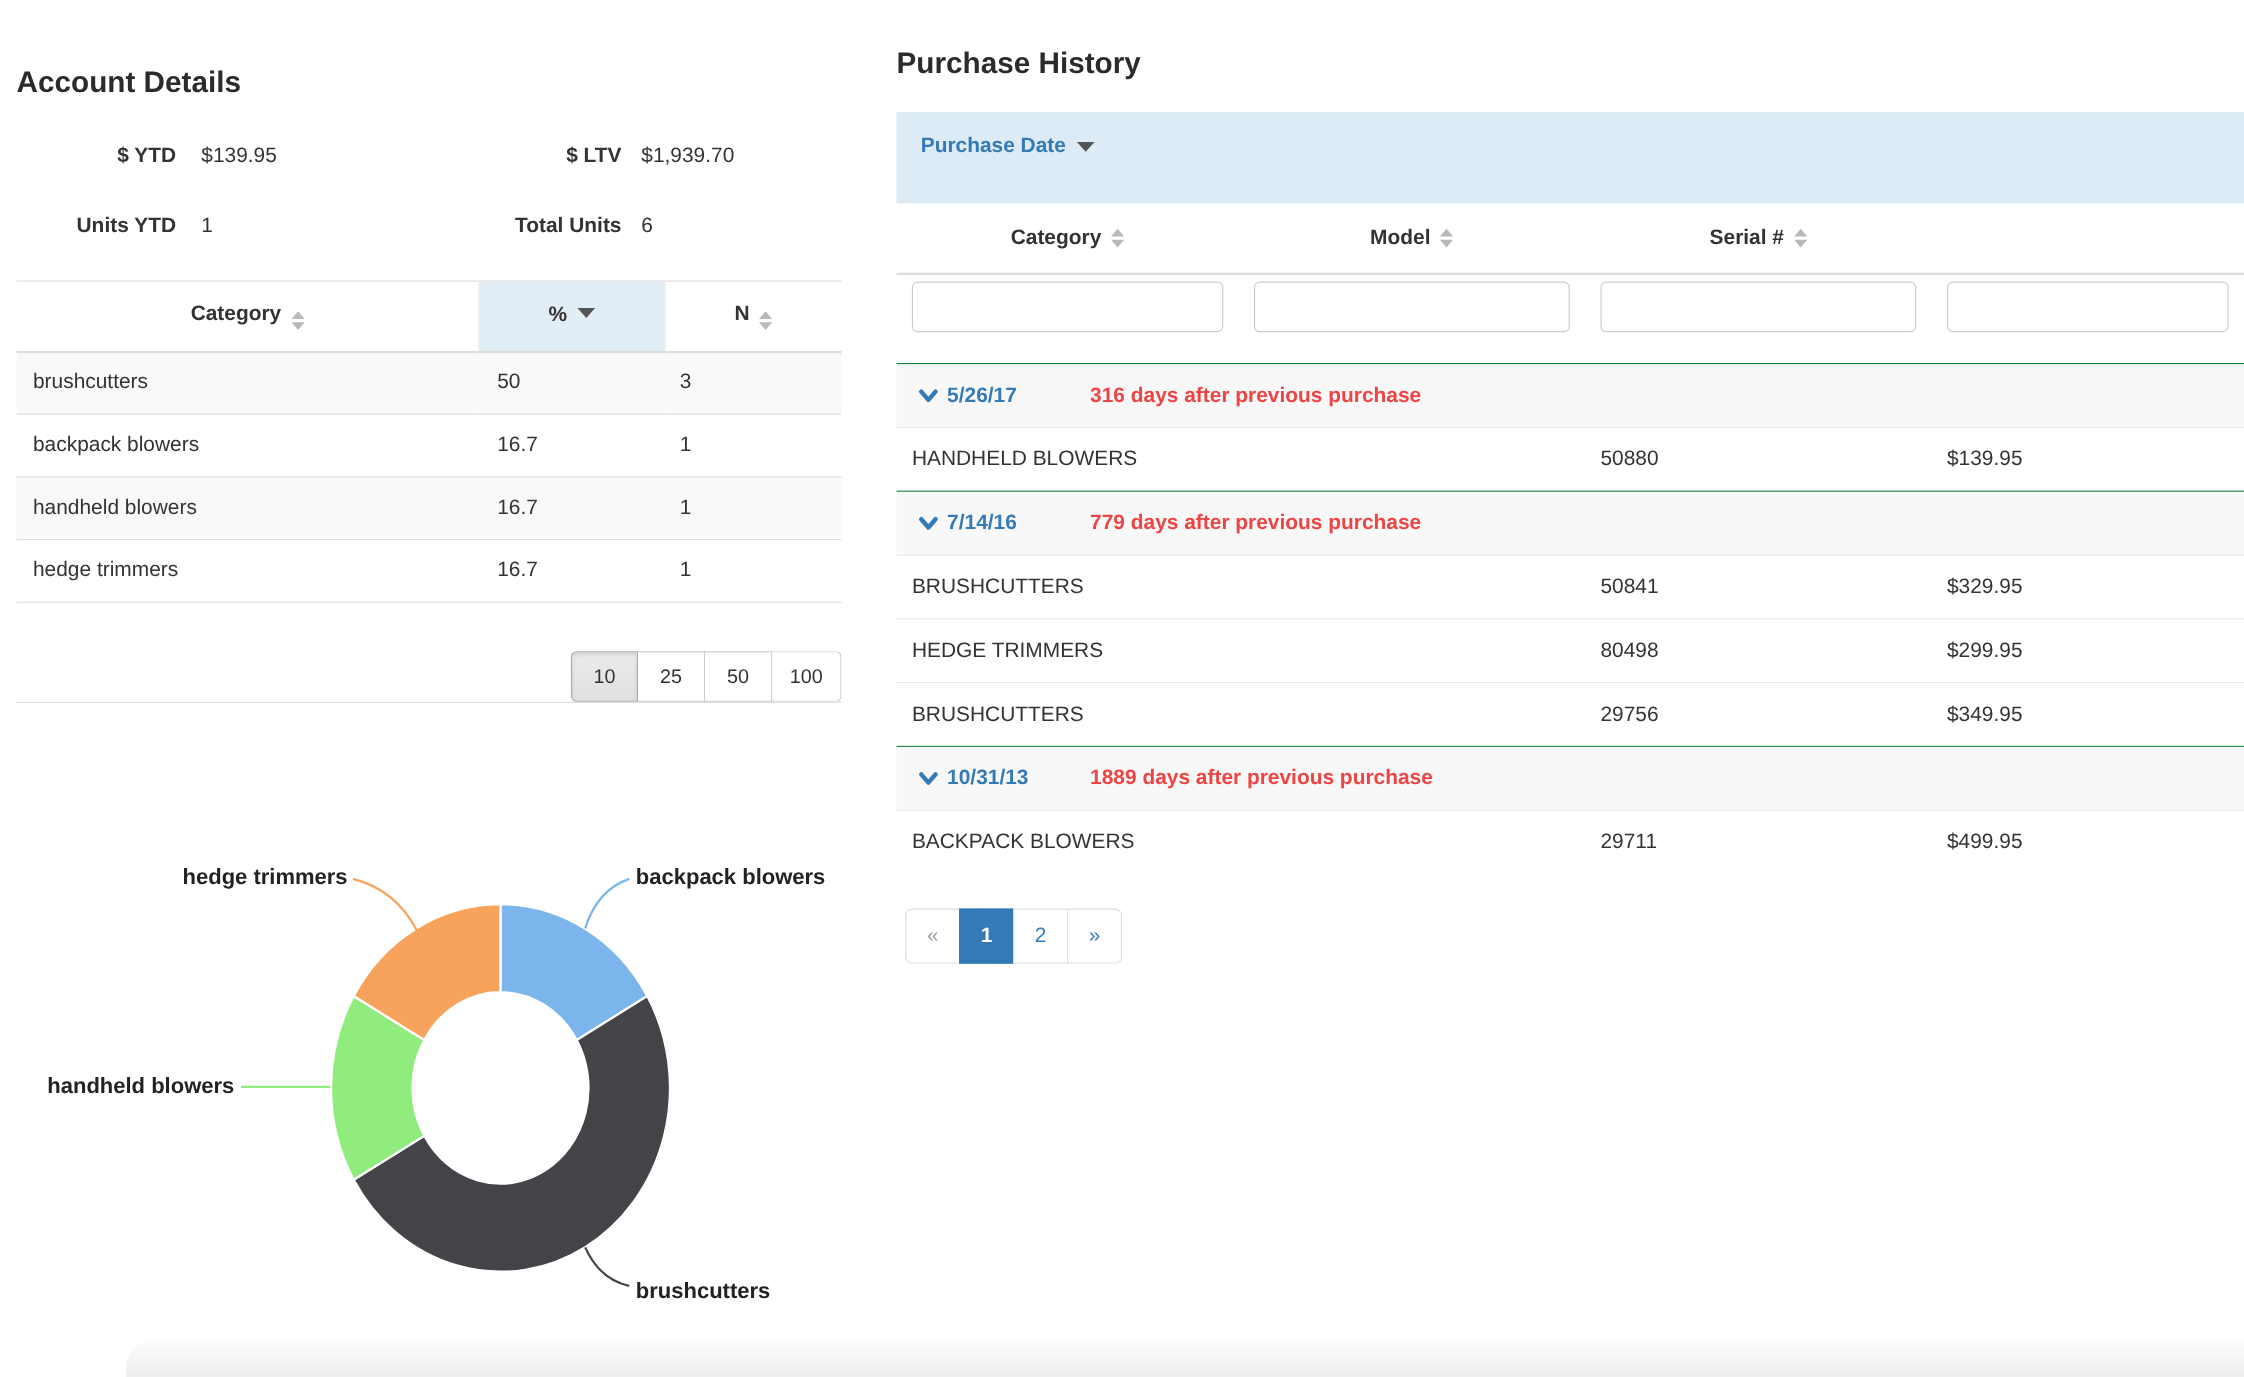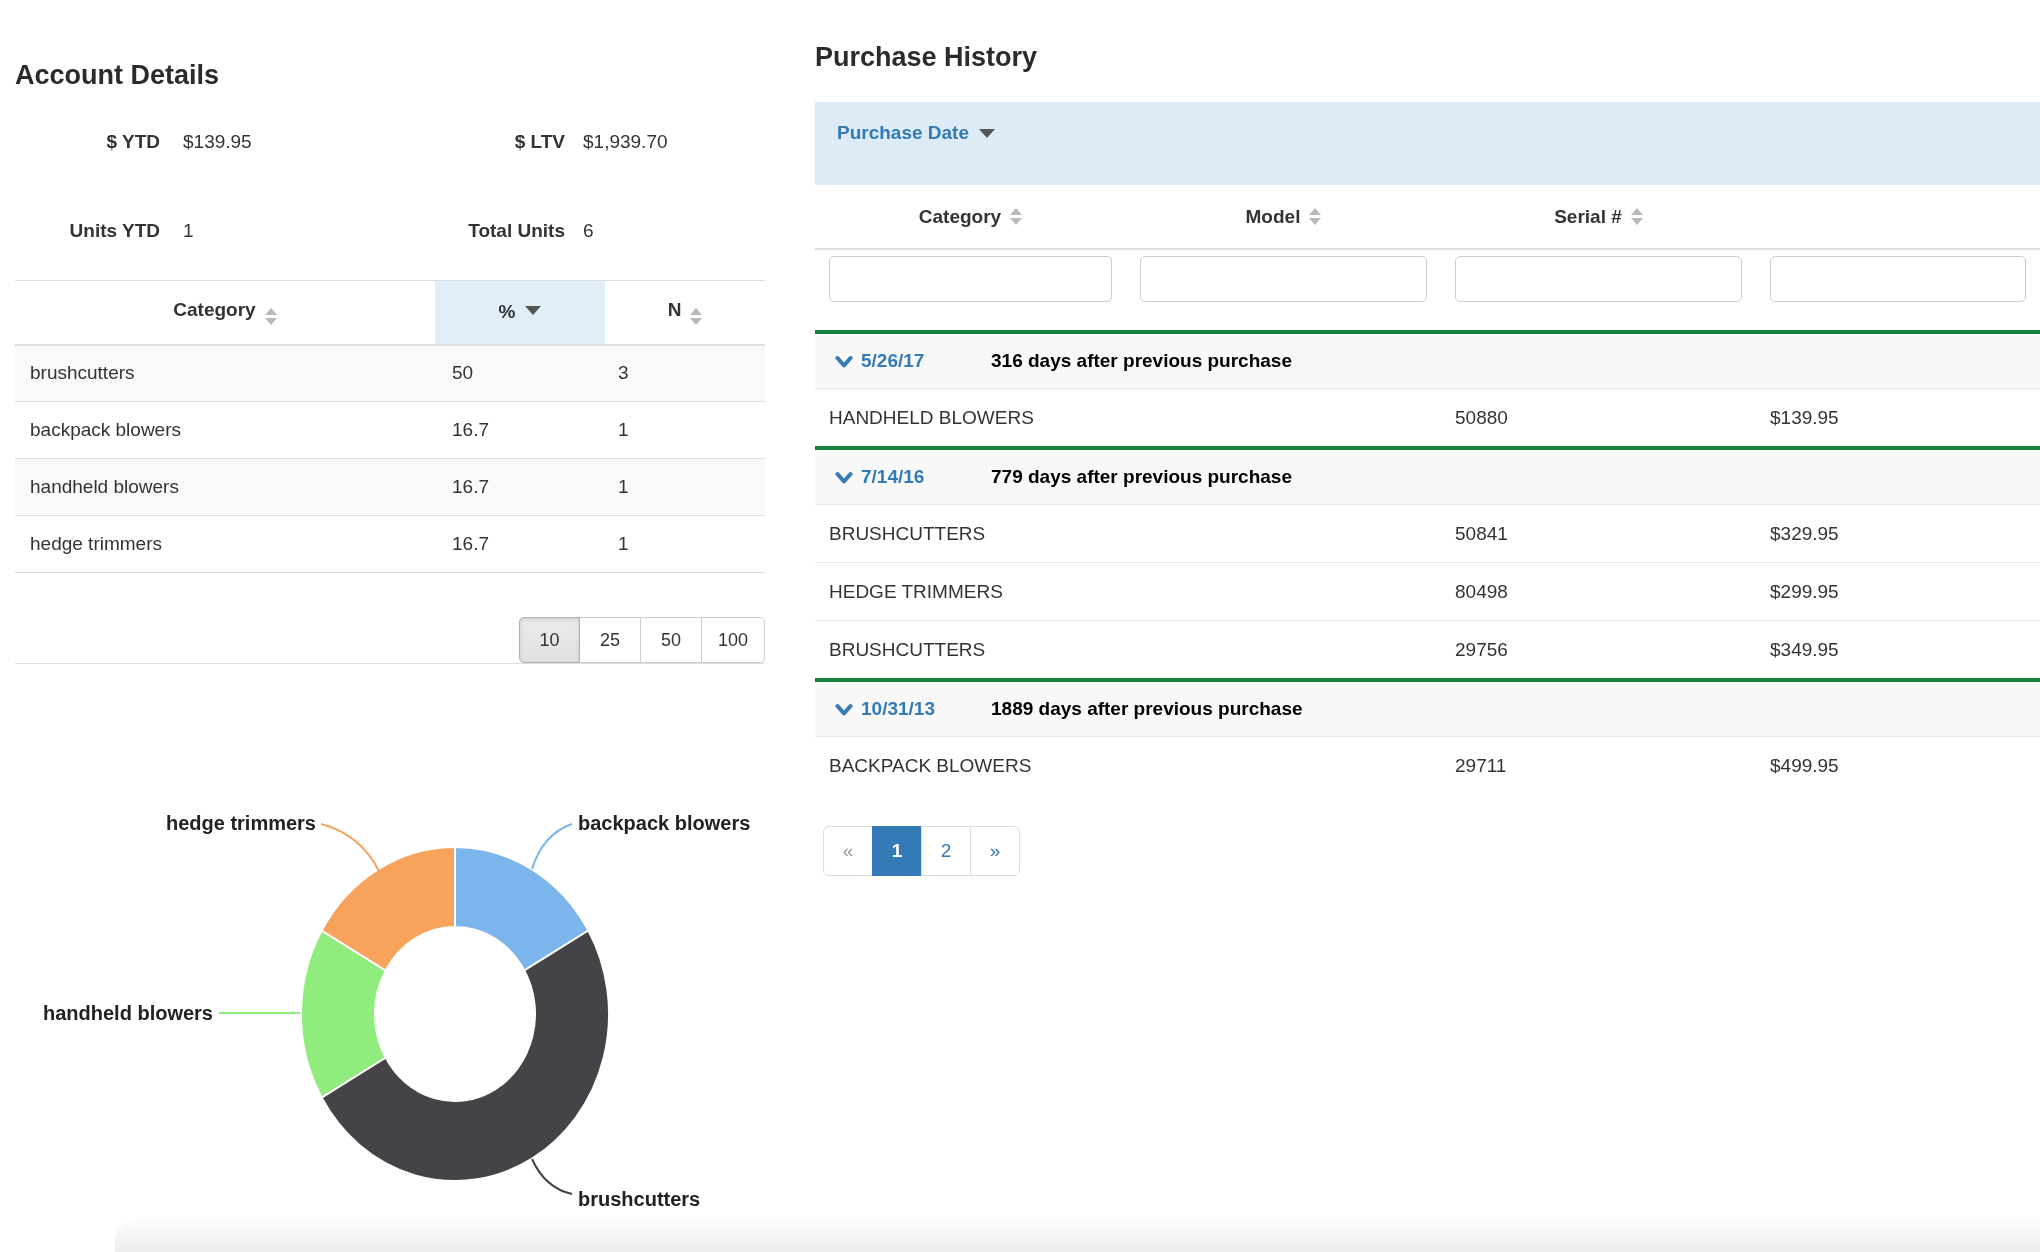--- a/index.html
+++ b/index.html
@@ -8,21 +8,21 @@
     width:2040px; height:1252px; position:relative; overflow:hidden;
     background:#ffffff; color:#333;
     font-family:"Liberation Sans", sans-serif; font-size:19px;
   }
   h1 { margin:0; font-size:27px; font-weight:bold; color:#2b2b2b; }
 
   
   .panel-left { position:absolute; left:15px; top:18px; width:750px; }
   .panel-left h1 { margin-top:42px; }
 
-  .summary { display:grid; grid-template-columns:145px 233px 172px 1fr; row-gap:67px; margin-top:40px; }
+  .summary { display:grid; grid-template-columns:145px 233px 172px 1fr; row-gap:42px; margin-top:40px; }
   .summary .lbl { font-weight:bold; text-align:right; }
   .summary .val { padding-left:23px; }
   .summary .val2 { padding-left:18px; }
 
   .acct-table { width:750px; border-collapse:collapse; margin-top:38px; }
   .acct-table th { height:64px; font-weight:bold; text-align:center; vertical-align:middle;
                    border-top:1px solid #ddd; border-bottom:2px solid #ddd; cursor:pointer; }
   .acct-table th.col-cat { width:420px; }
   .acct-table th.col-pct { width:170px; background:#e2eef5; }
   .acct-table th.col-n   { width:160px; }
@@ -61,24 +61,24 @@
   .sort-bar { margin-top:29px; height:83px; background:#dcebf5; padding:20px 0 0 22px; }
   .sort-bar .sort-bar-btn { display:inline-flex; align-items:center; font-weight:bold; color:#337ab7; cursor:pointer; }
 
   .ph-grid { display:grid; grid-template-columns:311px 315px 315px 284px; }
   .ph-head { height:65px; border-bottom:2px solid #ddd; }
   .ph-head .hcell { display:flex; align-items:center; justify-content:center; font-weight:bold; cursor:pointer; }
   .ph-filters { height:58px; align-items:center; }
   .ph-filters input { height:46px; width:calc(100% - 28px); margin:0 14px; border:1px solid #ccc; border-radius:5px;
                       font-size:18px; padding:0 10px; font-family:"Liberation Sans", sans-serif; }
   .ph-rows { margin-top:22px; }
-  .ph-group { display:flex; align-items:center; height:58px; background:#f8f8f8; border-top:4px solid #15803d; padding-left:20px; }
+  .ph-group { display:flex; align-items:center; height:58px; background:#f8f8f8; border-top:1px solid #15803d; padding-left:20px; }
   .ph-group .chev { display:inline-flex; margin-right:8px; cursor:pointer; }
   .ph-group .gdate { font-weight:bold; color:#337ab7; min-width:110px; cursor:pointer; }
-  .ph-group .gnote { font-weight:bold; color:#000000; margin-left:20px; }
+  .ph-group .gnote { font-weight:bold; color:#ef4444; margin-left:20px; }
   .ph-item { height:58px; border-top:1px solid #e8e8e8; align-items:center; }
   .ph-item > div { padding-left:14px; }
 
   .pager { display:inline-flex; margin:32px 0 0 8px; }
   .page-btn { min-width:50px; height:50px; padding:0 15px; display:flex; align-items:center; justify-content:center;
               background:#fff; border:1px solid #ddd; margin-left:-1px; color:#337ab7; font-size:19px; cursor:pointer; }
   .page-btn:first-child { margin-left:0; border-radius:6px 0 0 6px; }
   .page-btn:last-child { border-radius:0 6px 6px 0; }
   .page-btn.disabled { color:#999; }
   .page-btn.active { background:#337ab7; border-color:#337ab7; color:#fff; font-weight:bold; }

